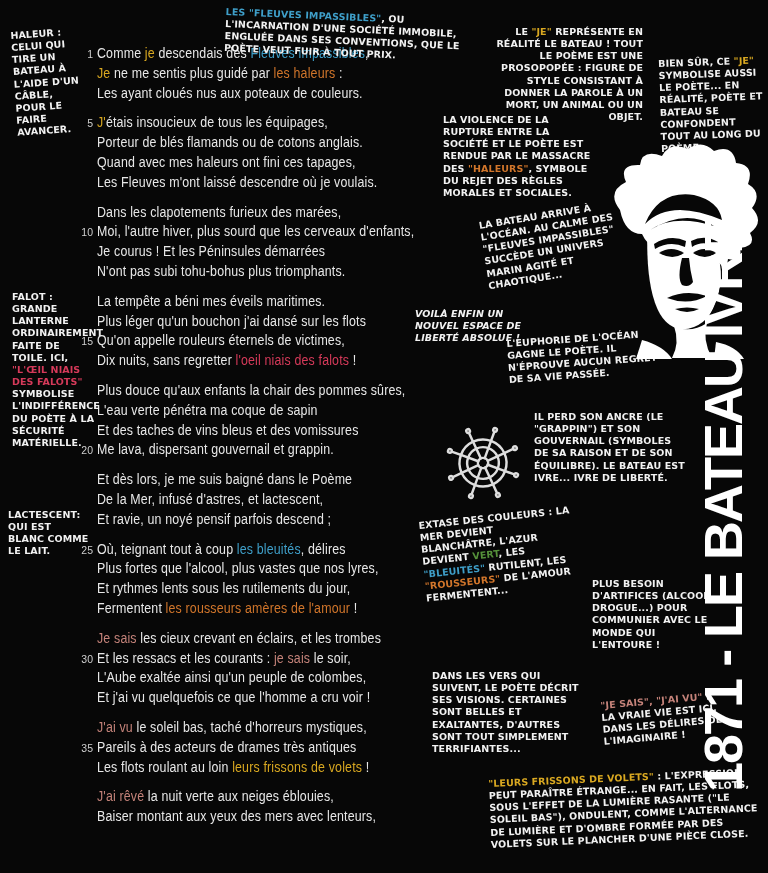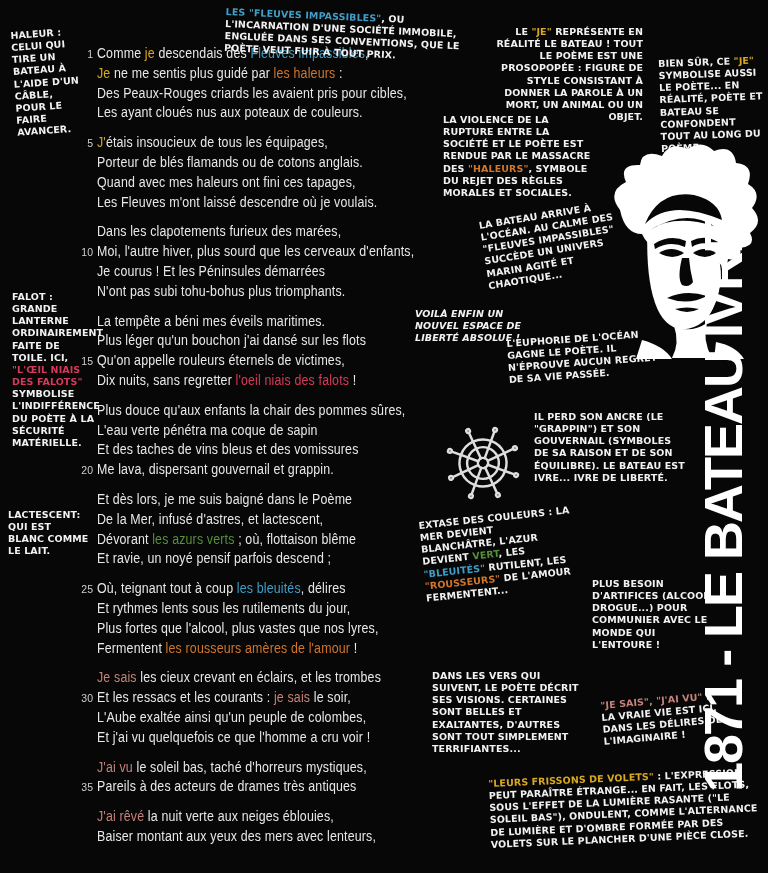--- a/index.html
+++ b/index.html
@@ -64,24 +64,20 @@
         <div class="pline">
           <span class="lineno">1</span>
           <span class="ltext"><span>Comme </span><span style="color: rgb(217, 168, 33);">je</span><span> descendais des </span><span style="color: rgb(63, 159, 201);">Fleuves impassibles</span><span>,</span></span>
         </div>
         <div class="pline">
           <span class="lineno"></span>
           <span class="ltext"><span style="color: rgb(217, 168, 33);">Je</span><span> ne me sentis plus guidé par </span><span style="color: rgb(210, 118, 43);">les haleurs</span><span> :</span></span>
         </div>
         <div class="pline">
           <span class="lineno"></span>
-          <span class="ltext"><span>Des Peaux-Rouges criards les avaient pris pour cibles,</span></span>
-        </div>
-        <div class="pline">
-          <span class="lineno"></span>
           <span class="ltext"><span>Les ayant cloués nus aux poteaux de couleurs.</span></span>
         </div>
       </div>
       <div class="stanza">
         <div class="pline">
           <span class="lineno">5</span>
           <span class="ltext"><span style="color: rgb(217, 168, 33);">J'</span><span>étais insoucieux de tous les équipages,</span></span>
         </div>
         <div class="pline">
           <span class="lineno"></span>
@@ -154,39 +150,35 @@
         <div class="pline">
           <span class="lineno"></span>
           <span class="ltext"><span>Et dès lors, je me suis baigné dans le Poème</span></span>
         </div>
         <div class="pline">
           <span class="lineno"></span>
           <span class="ltext"><span>De la Mer, infusé d'astres, et lactescent,</span></span>
         </div>
         <div class="pline">
           <span class="lineno"></span>
-          <span class="ltext"><span>Dévorant </span><span style="color: rgb(85, 145, 58);">les azurs verts</span><span> ; où, flottaison blême</span></span>
-        </div>
-        <div class="pline">
-          <span class="lineno"></span>
           <span class="ltext"><span>Et ravie, un noyé pensif parfois descend ;</span></span>
         </div>
       </div>
       <div class="stanza">
         <div class="pline">
           <span class="lineno">25</span>
           <span class="ltext"><span>Où, teignant tout à coup </span><span style="color: rgb(63, 159, 201);">les bleuités</span><span>, délires</span></span>
         </div>
         <div class="pline">
           <span class="lineno"></span>
+          <span class="ltext"><span>Plus fortes que l'alcool, plus vastes que nos lyres,</span></span>
+        </div>
+        <div class="pline">
+          <span class="lineno"></span>
           <span class="ltext"><span>Et rythmes lents sous les rutilements du jour,</span></span>
-        </div>
-        <div class="pline">
-          <span class="lineno"></span>
-          <span class="ltext"><span>Plus fortes que l'alcool, plus vastes que nos lyres,</span></span>
         </div>
         <div class="pline">
           <span class="lineno"></span>
           <span class="ltext"><span>Fermentent </span><span style="color: rgb(210, 118, 43);">les rousseurs amères de l'amour</span><span> !</span></span>
         </div>
       </div>
       <div class="stanza">
         <div class="pline">
           <span class="lineno"></span>
           <span class="ltext"><span style="color: rgb(197, 131, 122);">Je sais</span><span> les cieux crevant en éclairs, et les trombes</span></span>
@@ -205,20 +197,24 @@
         </div>
       </div>
       <div class="stanza">
         <div class="pline">
           <span class="lineno"></span>
           <span class="ltext"><span style="color: rgb(197, 131, 122);">J'ai vu</span><span> le soleil bas, taché d'horreurs mystiques,</span></span>
         </div>
         <div class="pline">
           <span class="lineno">35</span>
           <span class="ltext"><span>Pareils à des acteurs de drames très antiques</span></span>
+        </div>
+        <div class="pline">
+          <span class="lineno"></span>
+          <span class="ltext"><span>Les flots roulant au loin </span><span style="color: rgb(217, 168, 33);">leurs frissons de volets</span><span> !</span></span>
         </div>
       </div>
       <div class="stanza">
         <div class="pline">
           <span class="lineno"></span>
           <span class="ltext"><span style="color: rgb(197, 131, 122);">J'ai rêvé</span><span> la nuit verte aux neiges éblouies,</span></span>
         </div>
         <div class="pline">
           <span class="lineno"></span>
           <span class="ltext"><span>Baiser montant aux yeux des mers avec lenteurs,</span></span>

